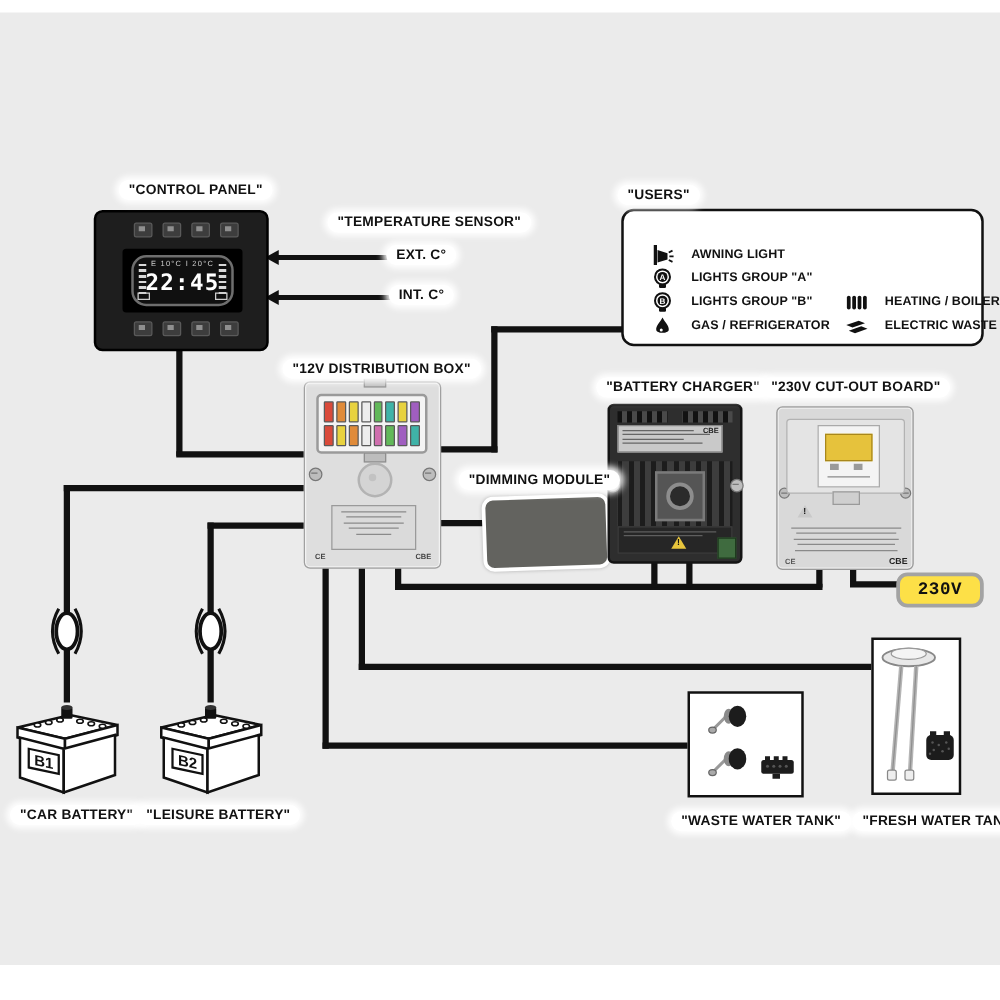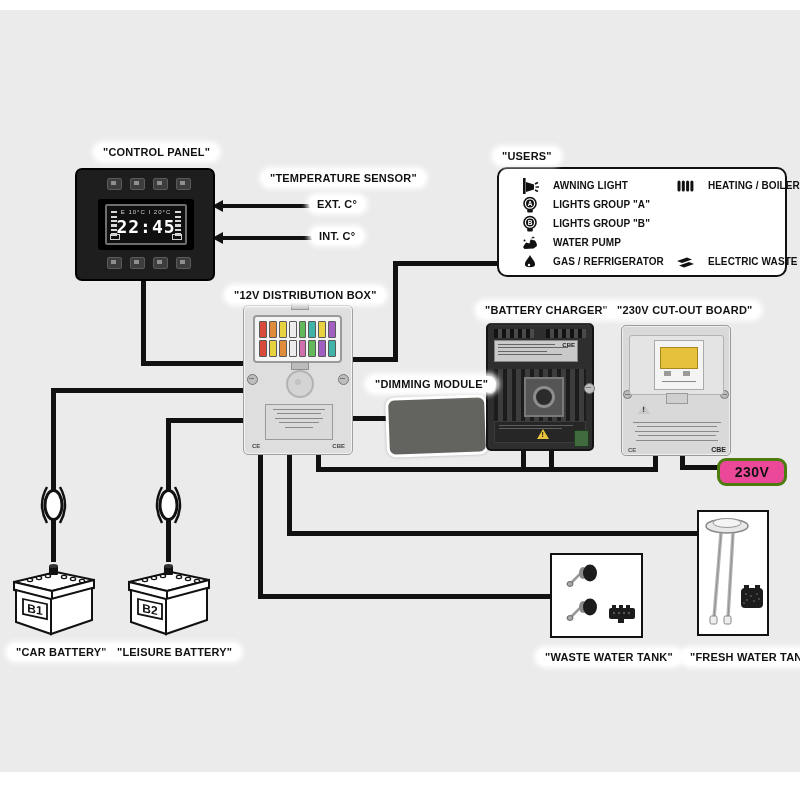--- a/index.html
+++ b/index.html
@@ -16,35 +16,35 @@
               border-bottom:6px solid transparent;border-right:11px solid #111;z-index:2;}
 
   
   .cpanel{position:absolute;left:75px;top:168px;width:140px;height:113px;background:#1e1e1e;
           border:2px solid #000;border-radius:7px;z-index:3;box-sizing:border-box;}
   .cp-btn{position:absolute;width:13px;height:10px;background:#3d3d3d;border:1px solid #5a5a5a;
           border-radius:2px;}
   .cp-btn::after{content:"";position:absolute;left:3px;top:2px;width:5px;height:4px;background:#8f8f8f;}
   .lcd{position:absolute;left:21px;top:29px;width:96px;height:51px;background:#000;border-radius:3px;}
   .lcd-screen{position:absolute;left:7px;top:5px;right:7px;bottom:5px;background:#101010;
-              border:2px solid #6e6e6e;border-radius:2px;}
+              border:2px solid #6e6e6e;border-radius:12px;}
   .lcd-bar{position:absolute;top:5px;width:6px;height:26px;
            background:repeating-linear-gradient(to bottom,#d8d8d8 0 2px,transparent 2px 4.5px);}
   .lcd-batt{position:absolute;bottom:3px;width:8px;height:4px;border:1px solid #cfcfcf;}
   .lcd-small{position:absolute;left:0;right:0;top:3px;text-align:center;font-size:6px;
              letter-spacing:1px;color:#cfcfcf;white-space:nowrap;}
   .lcd-time{position:absolute;left:0;right:0;top:10px;text-align:center;font-size:18px;font-weight:bold;
             font-family:"DejaVu Sans Mono",monospace;color:#fff;letter-spacing:1px;}
 
   
   .users-box{position:absolute;left:497px;top:167px;width:290px;height:110px;background:#fff;
              border:2.5px solid #111;border-radius:10px;z-index:3;box-sizing:border-box;}
   .users-grid{position:absolute;left:10px;top:7px;right:6px;bottom:5px;display:grid;
               grid-template-columns:1fr 1.05fr;}
-  .u-col{display:flex;flex-direction:column;justify-content:space-between;}
+  .u-col{display:flex;flex-direction:column;justify-content:flex-end;}
   .u-row{display:flex;align-items:center;height:19px;}
   .u-ic{width:26px;display:flex;justify-content:center;align-items:center;margin-left:8px;}
   .u-lb{font-size:10px;font-weight:bold;margin-left:10px;letter-spacing:.1px;white-space:nowrap;}
   .aux-chip{border:1.5px solid #111;border-radius:2px;font-size:8px;font-weight:bold;
             padding:1px 2px;line-height:1;}
 
   
   .dbox{position:absolute;left:243px;top:305px;width:110px;height:150px;background:#dedede;
         border:1.5px solid #a0a0a0;border-radius:5px;z-index:3;box-sizing:border-box;
         box-shadow:inset 0 0 0 1px #f2f2f2;}
@@ -97,23 +97,23 @@
           border:1px solid #b2b2b2;border-radius:3px;}
   .co-inner{position:absolute;left:24px;top:4px;width:48px;height:48px;background:#f4f4f4;border:1px solid #aaa;}
   .co-breaker{position:absolute;left:5px;top:6px;width:36px;height:20px;background:#e6c23c;border:1px solid #a8871c;}
   .co-sq{position:absolute;top:30px;width:7px;height:5px;background:#9a9a9a;}
   .co-tab{position:absolute;left:44px;top:67px;width:20px;height:9px;background:#cfcfcf;border:1px solid #9a9a9a;}
   .co-text{position:absolute;left:9px;top:92px;width:92px;height:26px;}
   .co-foot{position:absolute;left:6px;bottom:2px;right:4px;font-size:6px;font-weight:bold;color:#555;}
   .co-brand{position:absolute;right:4px;bottom:2px;font-size:7px;font-weight:bold;color:#222;}
 
   
-  .v230{position:absolute;left:717px;top:458px;width:64px;height:22px;background:#ec4899;border:3px solid #4d7c0f;
+  .v230{position:absolute;left:717px;top:458px;width:64px;height:22px;background:#fde047;border:3px solid #a3a3a3;
         border-radius:9px;z-index:4;display:flex;align-items:center;justify-content:center;
-        font-size:14px;font-weight:bold;letter-spacing:.5px;}
+        font-size:14px;font-weight:bold;letter-spacing:.5px;font-family:Liberation Mono, monospace;}
 
   
   .tank{position:absolute;background:#fff;border:2px solid #111;z-index:3;box-sizing:border-box;}
 
   svg{display:block;}
   .battery-svg{position:absolute;z-index:3;}
   .fuse-oval{position:absolute;z-index:4;}
 </style>
 </head>
 <body>
@@ -207,30 +207,20 @@
         <div class="u-row">
           <span class="u-ic">
             <svg width="18" height="18" viewBox="0 0 18 18">
                 <circle cx="9" cy="7.5" r="6" fill="none" stroke="#111" stroke-width="1.6"></circle>
                 <rect x="6.2" y="13" width="5.6" height="3.4" rx="1" fill="#111"></rect>
                 <circle cx="9" cy="7.5" r="4" fill="#111"></circle>
                 <text x="9" y="10.3" text-anchor="middle" font-size="6.5" font-weight="bold" fill="#fff" font-family="Liberation Sans,sans-serif">B</text>
               </svg>
           </span>
             <span class="u-lb">LIGHTS GROUP "B"</span>
-        </div>
-        <div class="u-row">
-          <span class="u-ic">
-            <svg width="18" height="18" viewBox="0 0 18 18">
-                <path d="M2 13 L5 8.5 L8.5 9.5 L9.5 5.5 L14 6.5 L15.5 9 L16 12 L12.5 14.5 L3.5 15 Z" fill="#111"></path>
-                <path d="M10 4.5 L12 2.5 L14 4 Z" fill="#111"></path>
-                <circle cx="3.5" cy="6.5" r="1" fill="#111"></circle>
-              </svg>
-          </span>
-            <span class="u-lb">WATER PUMP</span>
         </div>
         <div class="u-row">
           <span class="u-ic">
             <svg width="18" height="18" viewBox="0 0 18 18">
                 <path d="M9 2 C7 6 3.5 8.5 4 12 C4.5 15 13.5 15 14 12 C14.5 8.5 11 6 9 2 Z" fill="#111"></path>
                 <circle cx="8" cy="12" r="1.2" fill="#fff"></circle>
               </svg>
           </span>
             <span class="u-lb">GAS / REFRIGERATOR</span>
         </div>

